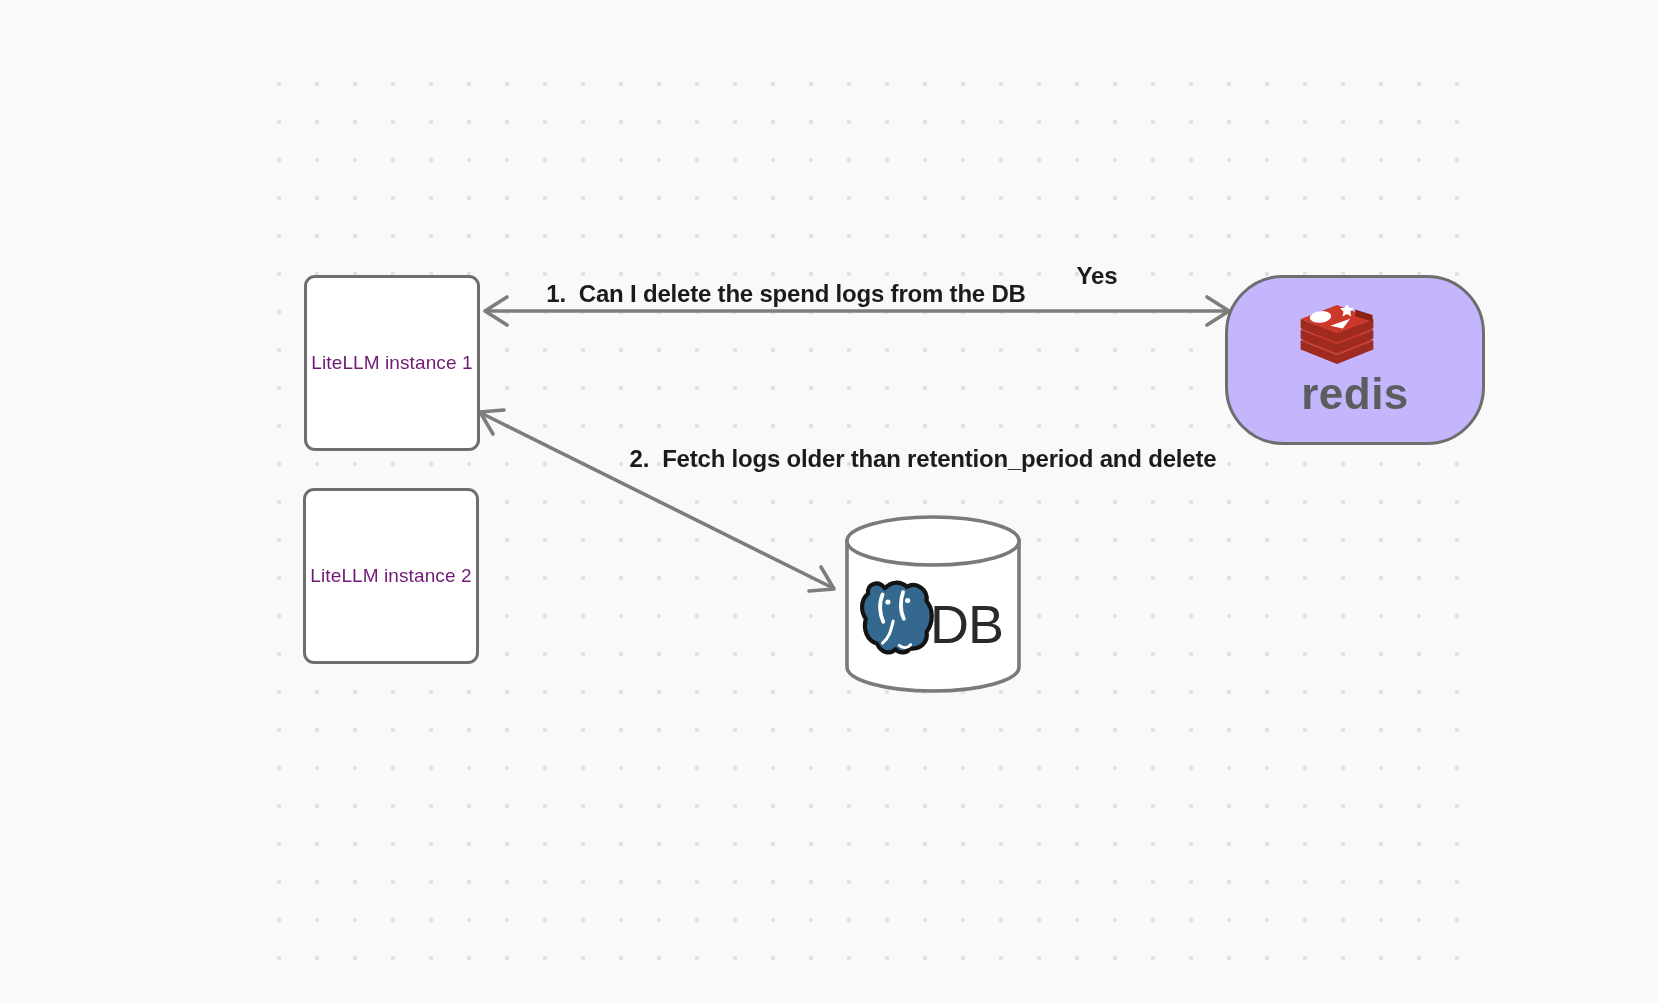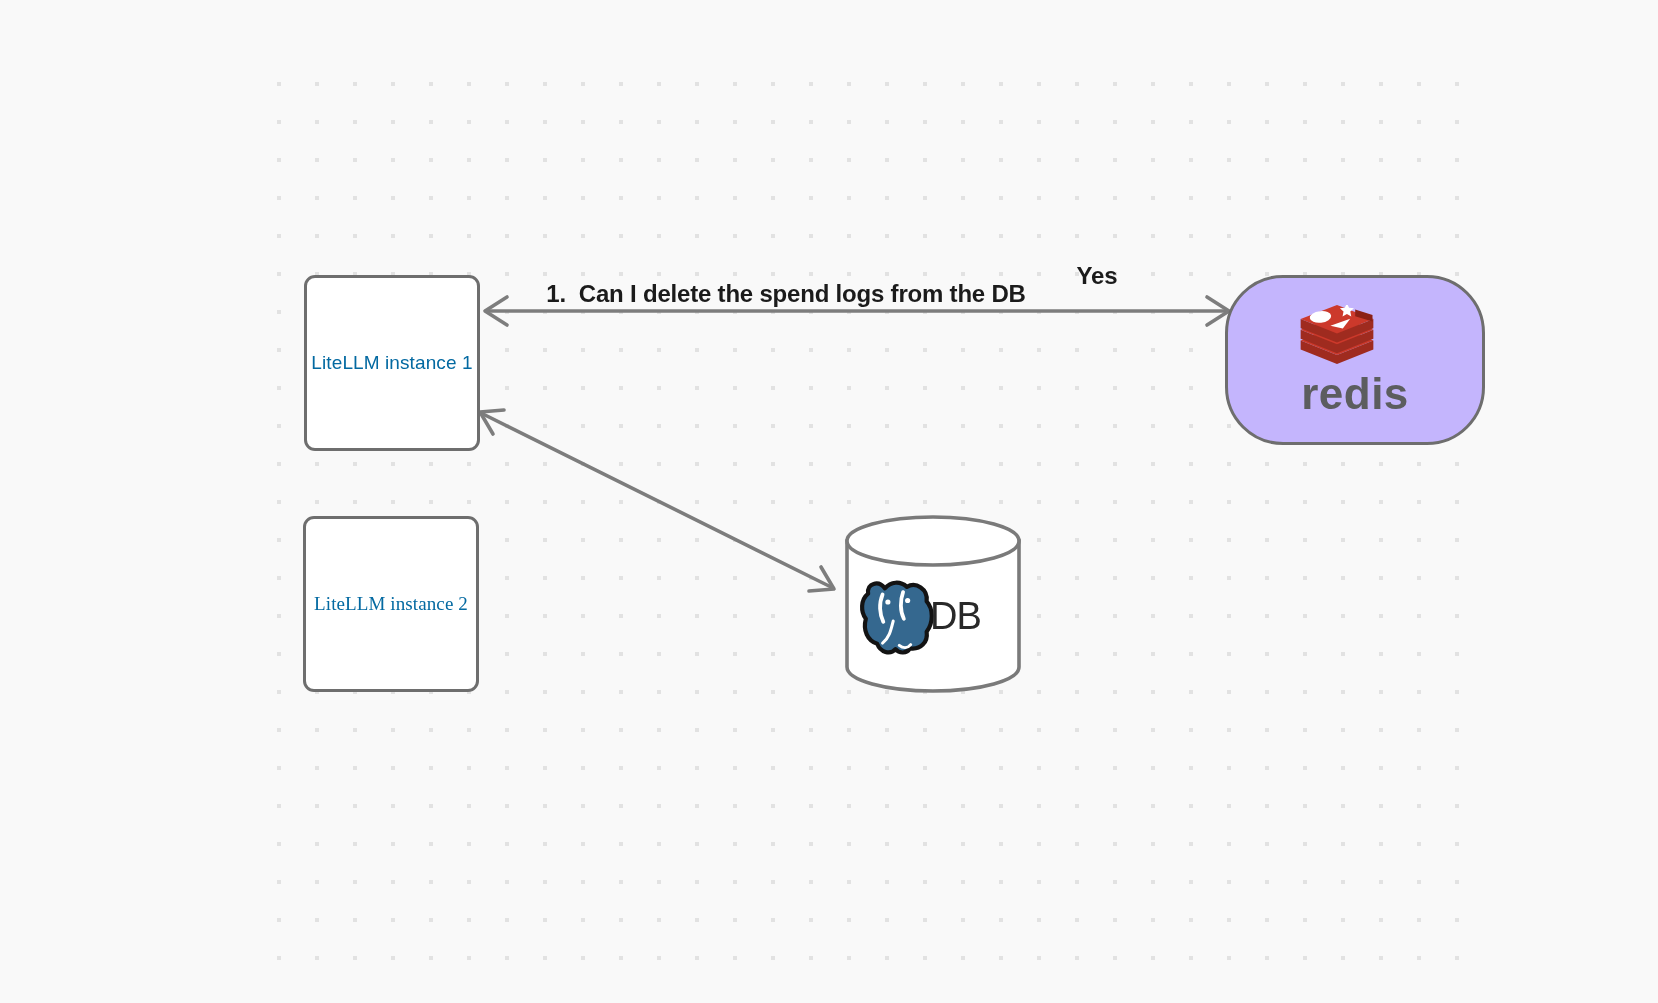--- a/index.html
+++ b/index.html
@@ -43,25 +43,25 @@
     background: #ffffff;
     border: 3px solid #6e6e6e;
     border-radius: 11px;
     display: flex;
     align-items: center;
     justify-content: center;
     z-index: 3;
   }
   .node-box .node-label {
     font-size: 19px;
-    color: #0369a1;
+    color: #701a75;
     letter-spacing: 0.1px;
   }
   #box-instance1 { left: 257px; top: 275px; }
-  #box-instance2 { left: 256px; top: 516px; font-family: Liberation Serif, serif; }
+  #box-instance2 { left: 256px; top: 488px; }
   #box-instance3 { left: 255px; top: 755px; }
   .redis-node {
     position: absolute;
     left: 1178px; top: 275px;
     width: 260px; height: 170px;
     background: #c4b5fd;
     border: 3px solid #6e6e6e;
     border-radius: 58px;
     z-index: 3;
   }
@@ -89,21 +89,21 @@
   }
   .db-cylinder { position: absolute; left: 0; top: 0; }
   .pg-logo {
     position: absolute;
     left: 15px; top: 64px;
     width: 76px; height: 80px;
   }
   .db-label {
     position: absolute;
     left: 86px; top: 83px;
-    font-size: 38px;
+    font-size: 54px;
     font-weight: 500;
     letter-spacing: -1px;
     color: #292929;
     line-height: 1;
   }
   .edge-label {
     position: absolute;
     transform: translateX(-50%);
     white-space: pre;
     font-size: 24px;
@@ -134,20 +134,21 @@
 
     <g>
       <line x1="434" y1="413" x2="786" y2="588"></line>
       <polyline points="446,434 433,412 457,410"></polyline>
       <polyline points="774,567 787,589 762,591"></polyline>
     </g>
   </svg>
 
   <div class="edge-label" id="edge1-label">1.  Can I delete the spend logs from the DB</div>
   <div class="edge-label" id="edge1-response">Yes</div>
+  <div class="edge-label" id="edge2-label">2.  Fetch logs older than retention_period and delete</div>
 
   <div class="node-box" id="box-instance1">
     <span class="node-label">LiteLLM instance 1</span>
   </div>
   <div class="node-box" id="box-instance2">
     <span class="node-label">LiteLLM instance 2</span>
   </div>
 
   <div class="redis-node">
     <svg class="redis-logo" viewBox="0 0 100 92" xmlns="http://www.w3.org/2000/svg">

